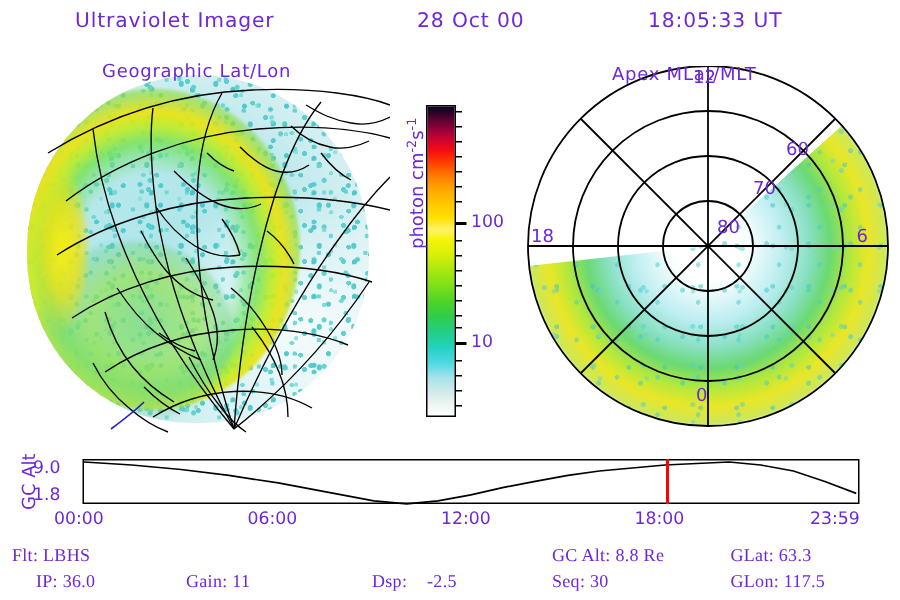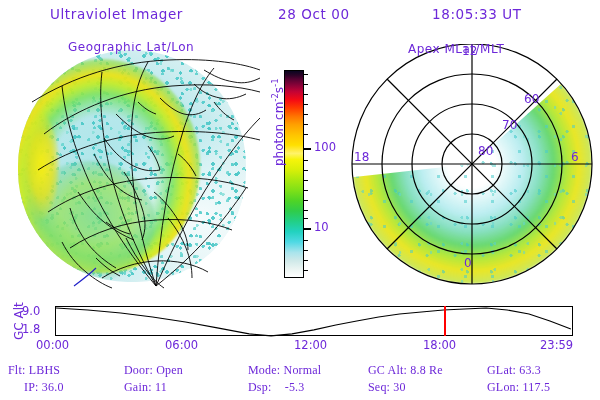--- a/index.html
+++ b/index.html
@@ -455,48 +455,40 @@
     <span class="tick-label" style="left:294px; top:42px;">12:00</span>
     <span class="tick-label" style="left:423px; top:42px;">18:00</span>
     <span class="tick-label" style="left:540px; top:42px;">23:59</span>
   </div>
 
   <div class="status">
     <div class="cell row1" style="left:8px;">
       <span>Flt:</span>
       <span>LBHS</span>
     </div>
-    <div class="cell row1" style="left:124px;">
-      <span>Door:</span>
-      <span>Open</span>
-    </div>
-    <div class="cell row1" style="left:248px;">
-      <span>Mode:</span>
-      <span>Normal</span>
-    </div>
     <div class="cell row1" style="left:368px;">
       <span>GC Alt:</span>
       <span>8.8 Re</span>
     </div>
     <div class="cell row1" style="left:487px;">
       <span>GLat:</span>
       <span>63.3</span>
     </div>
 
     <div class="cell row2" style="left:24px;">
       <span>IP:</span>
       <span>36.0</span>
     </div>
     <div class="cell row2" style="left:124px;">
       <span>Gain:</span>
       <span>11</span>
     </div>
     <div class="cell row2" style="left:248px;">
       <span>Dsp:</span>
-      <span style="margin-left:10px;">-5.3</span>
+      <span style="margin-left:10px;">-2.5</span>
     </div>
     <div class="cell row2" style="left:368px;">
       <span>Seq:</span>
       <span>30</span>
     </div>
     <div class="cell row2" style="left:487px;">
       <span>GLon:</span>
       <span>117.5</span>
     </div>
   </div>

